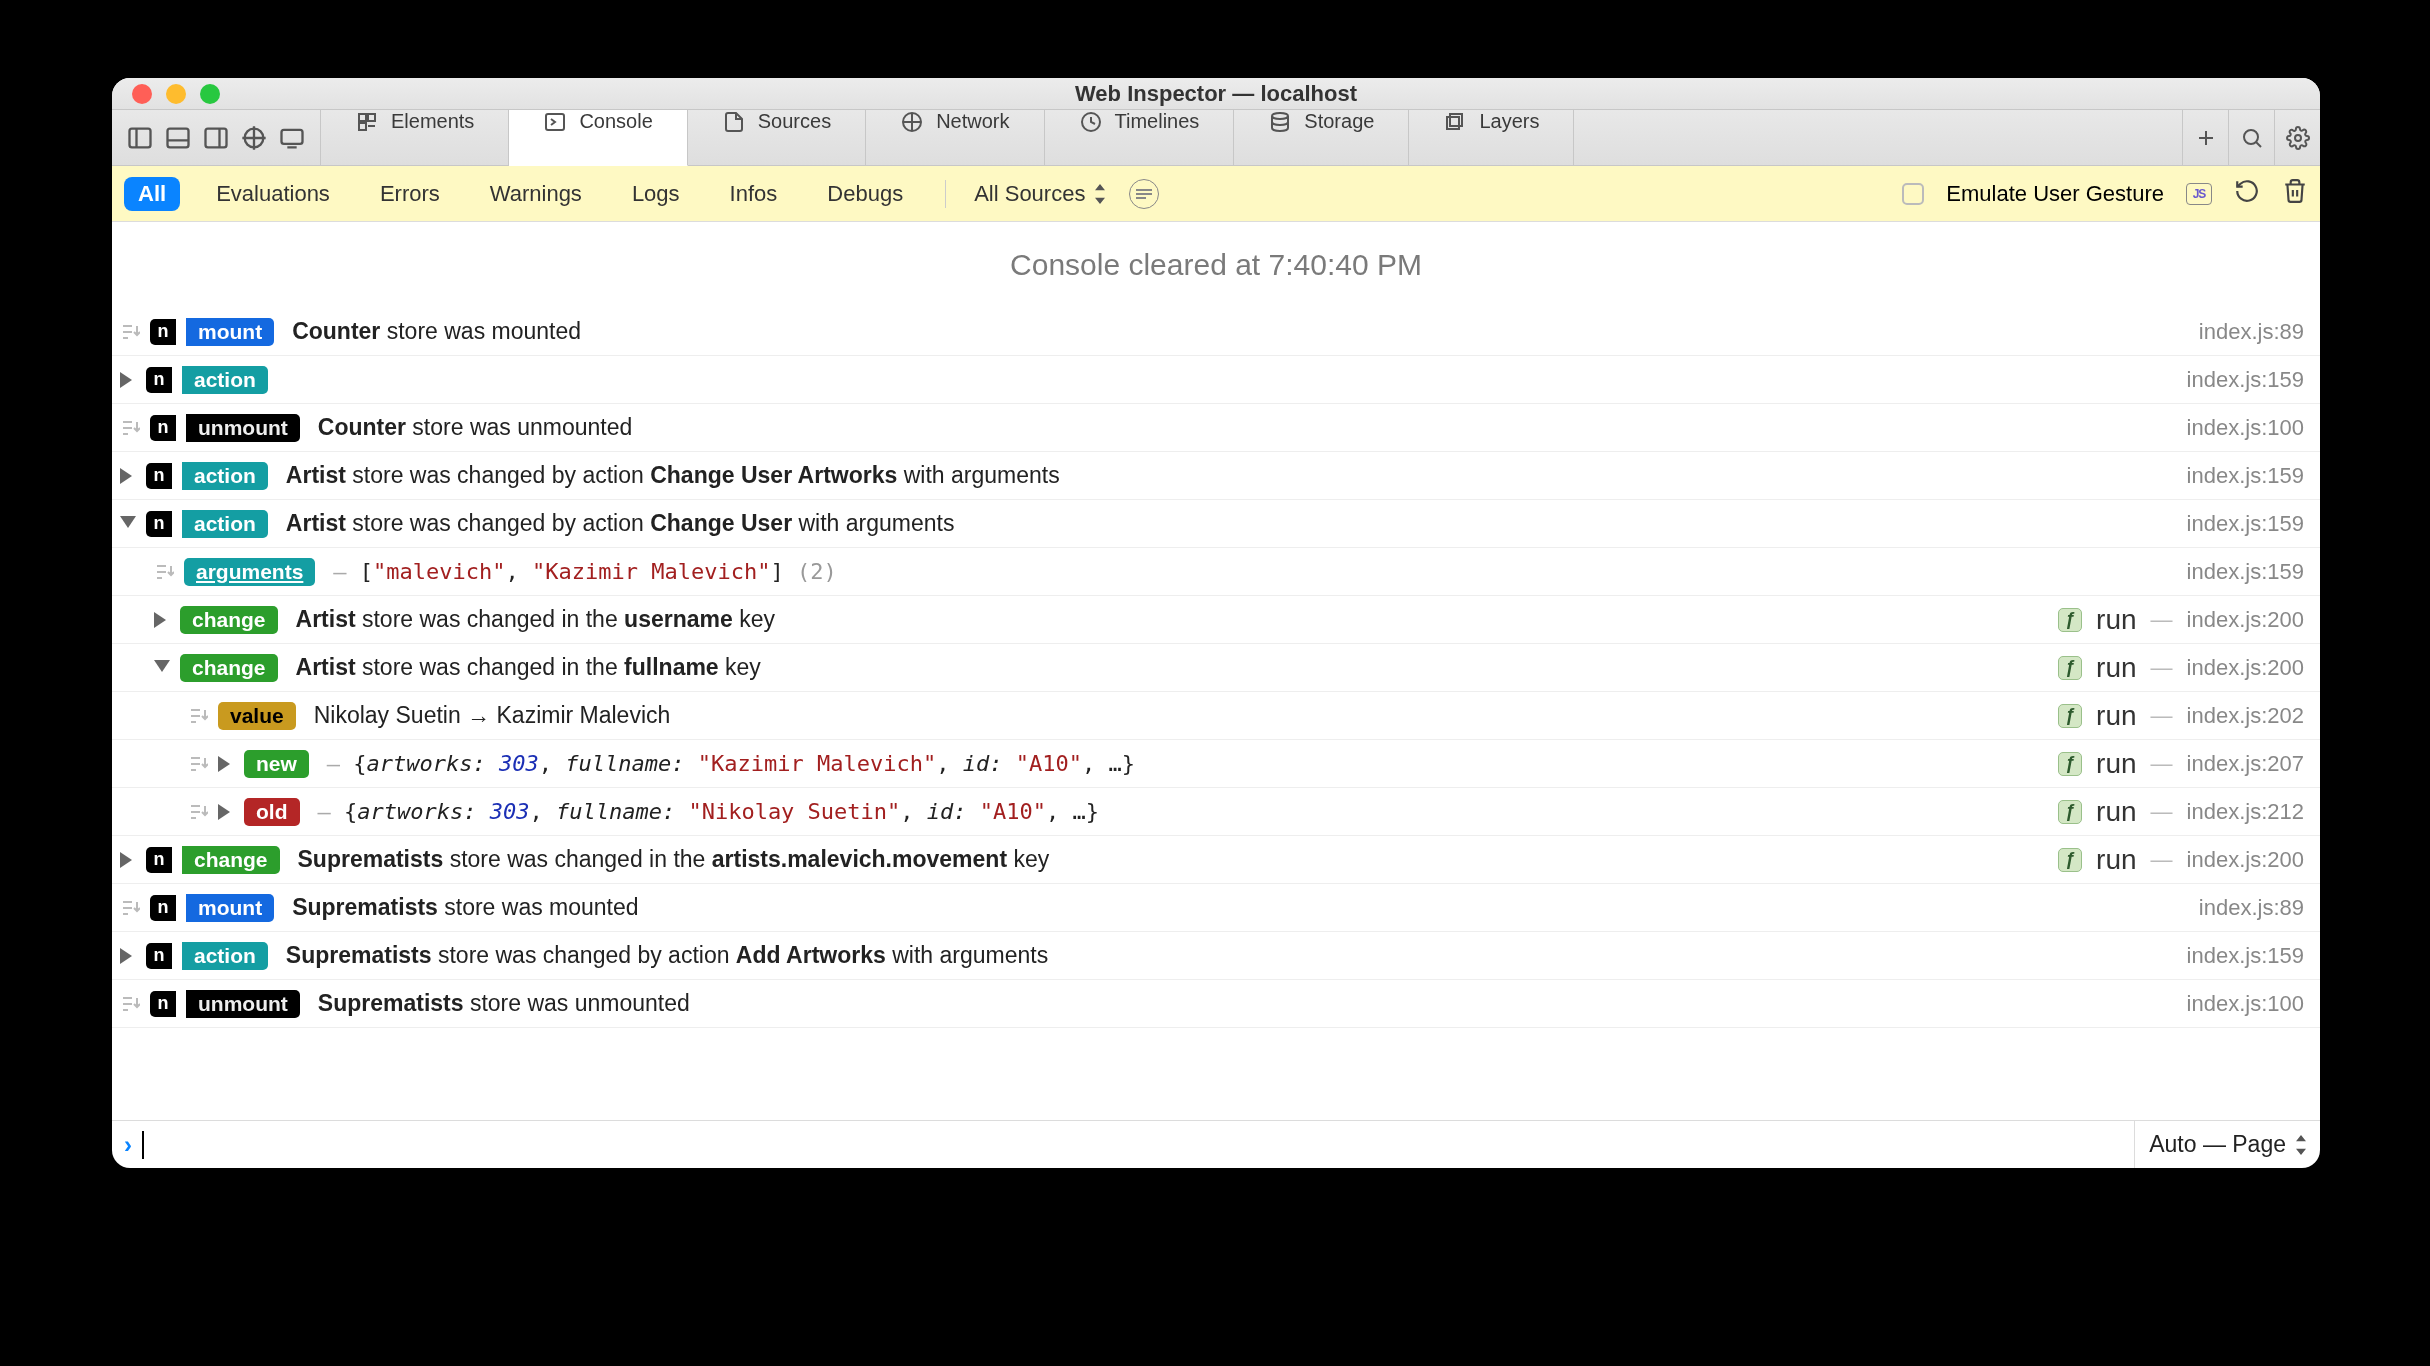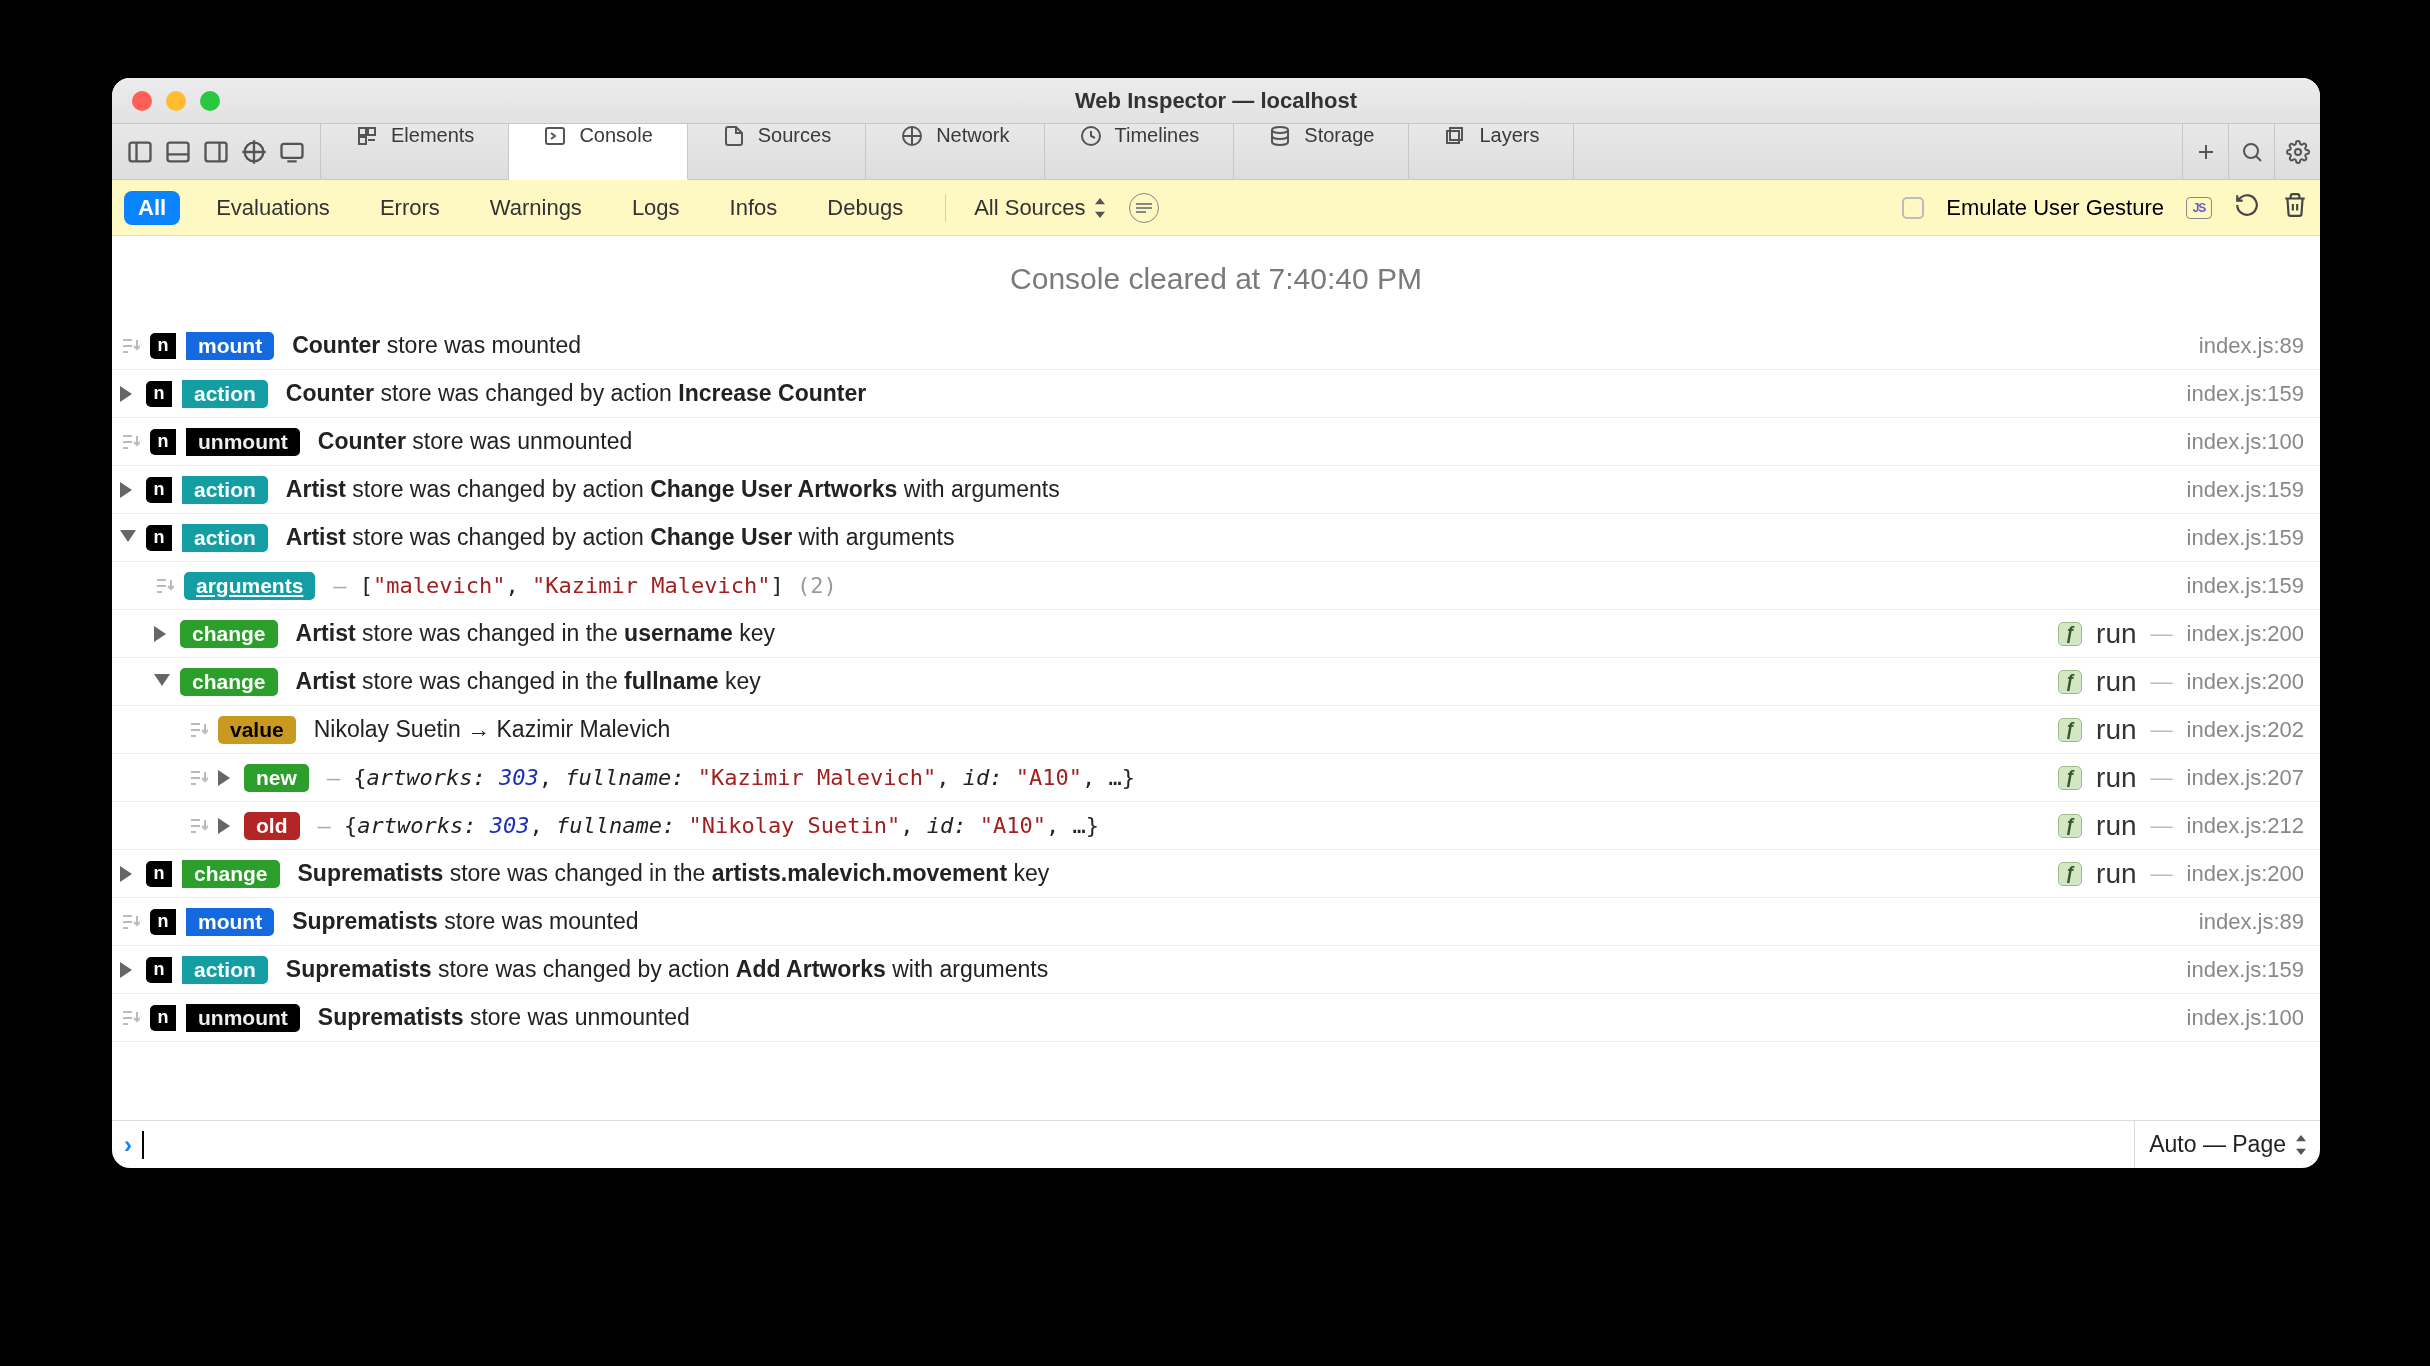--- a/index.html
+++ b/index.html
@@ -20,21 +20,21 @@
     height: 1090px;
     background: #fff;
     border-radius: 18px;
     box-shadow: 0 30px 80px rgba(0,0,0,.7);
     overflow: hidden;
     display: flex;
     flex-direction: column;
   }
   
   .titlebar {
-    height: 46px;
+    height: 32px;
     background: linear-gradient(#ececec,#e2e2e2);
     border-bottom: 1px solid #c7c7c7;
     display: flex;
     align-items: center;
     justify-content: center;
     position: relative;
   }
   .traffic {
     position: absolute;
     left: 20px; top: 50%;
@@ -347,21 +347,20 @@
           <span class="pill mount">mount</span>
           <span class="msg"><b>Counter</b><span> store was mounted</span></span>
           <span class="rowright">
             <span class="src">index.js:89</span>
           </span>
         </div>
         <div class="row">
           <span class="toggle right"></span>
           <span class="nbadge">n</span>
           <span class="pill action">action</span>
-          <span class="msg"><b>Counter</b><span> store was changed by action </span><b>Increase Counter</b></span>
           <span class="rowright">
             <span class="src">index.js:159</span>
           </span>
         </div>
         <div class="row">
           <svg class="leaf" viewBox="0 0 20 20" fill="none" stroke="currentColor" stroke-width="2">
             <line x1="3" y1="4" x2="12" y2="4"></line>
             <line x1="3" y1="10" x2="12" y2="10"></line>
             <line x1="3" y1="16" x2="8" y2="16"></line>
             <line x1="17" y1="4" x2="17" y2="13"></line>

